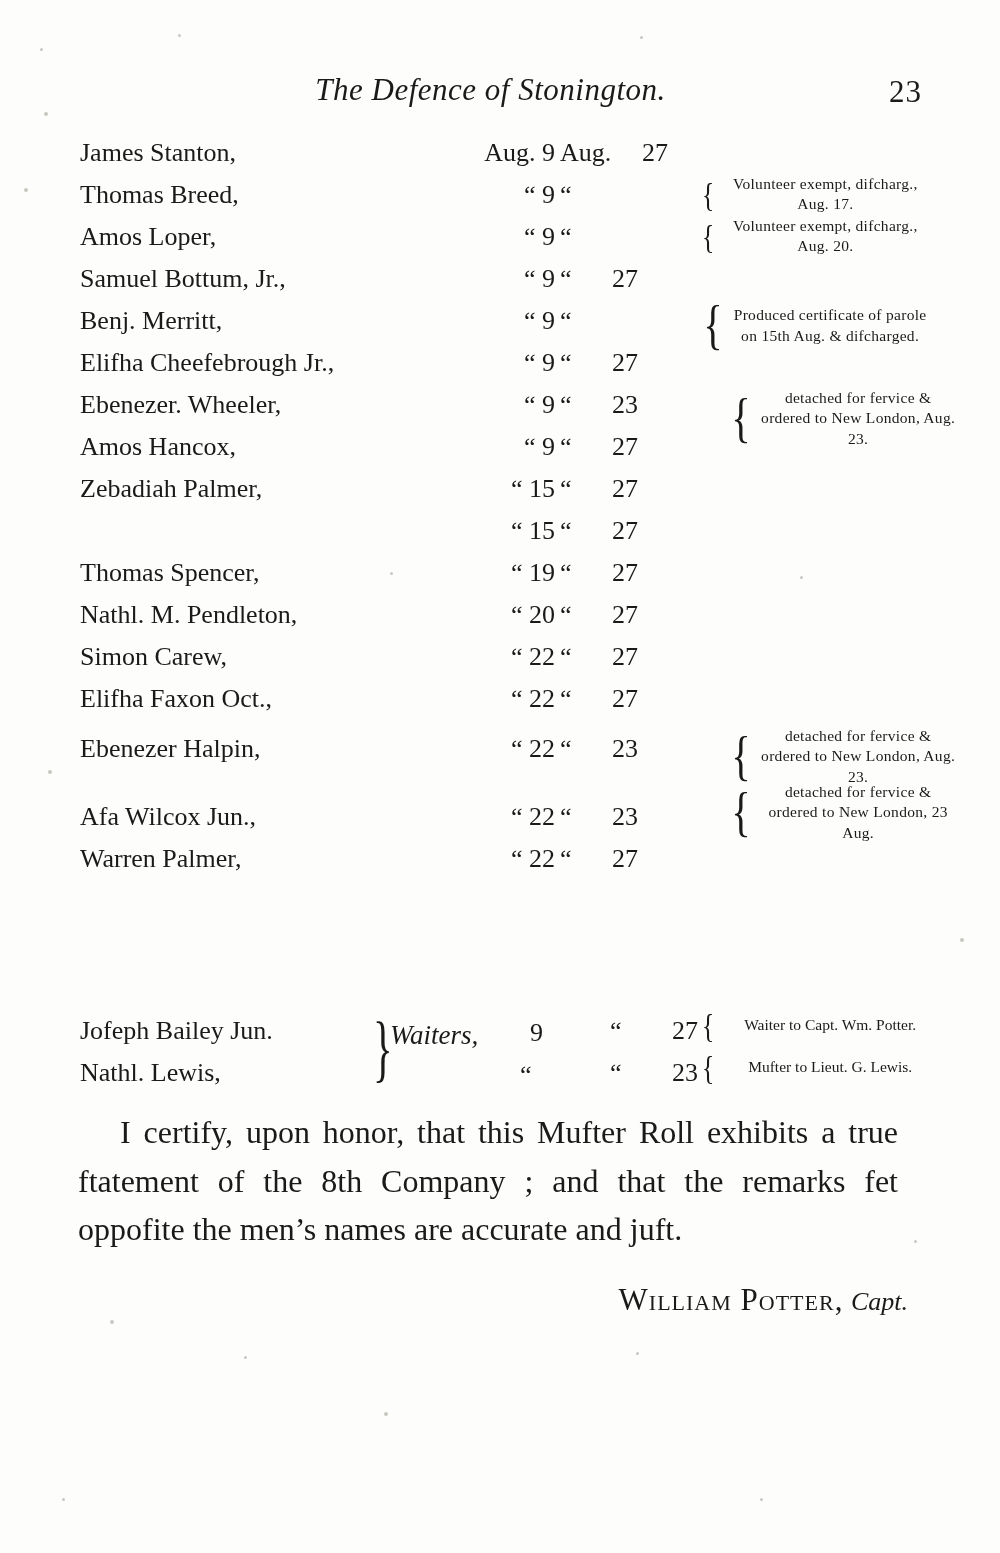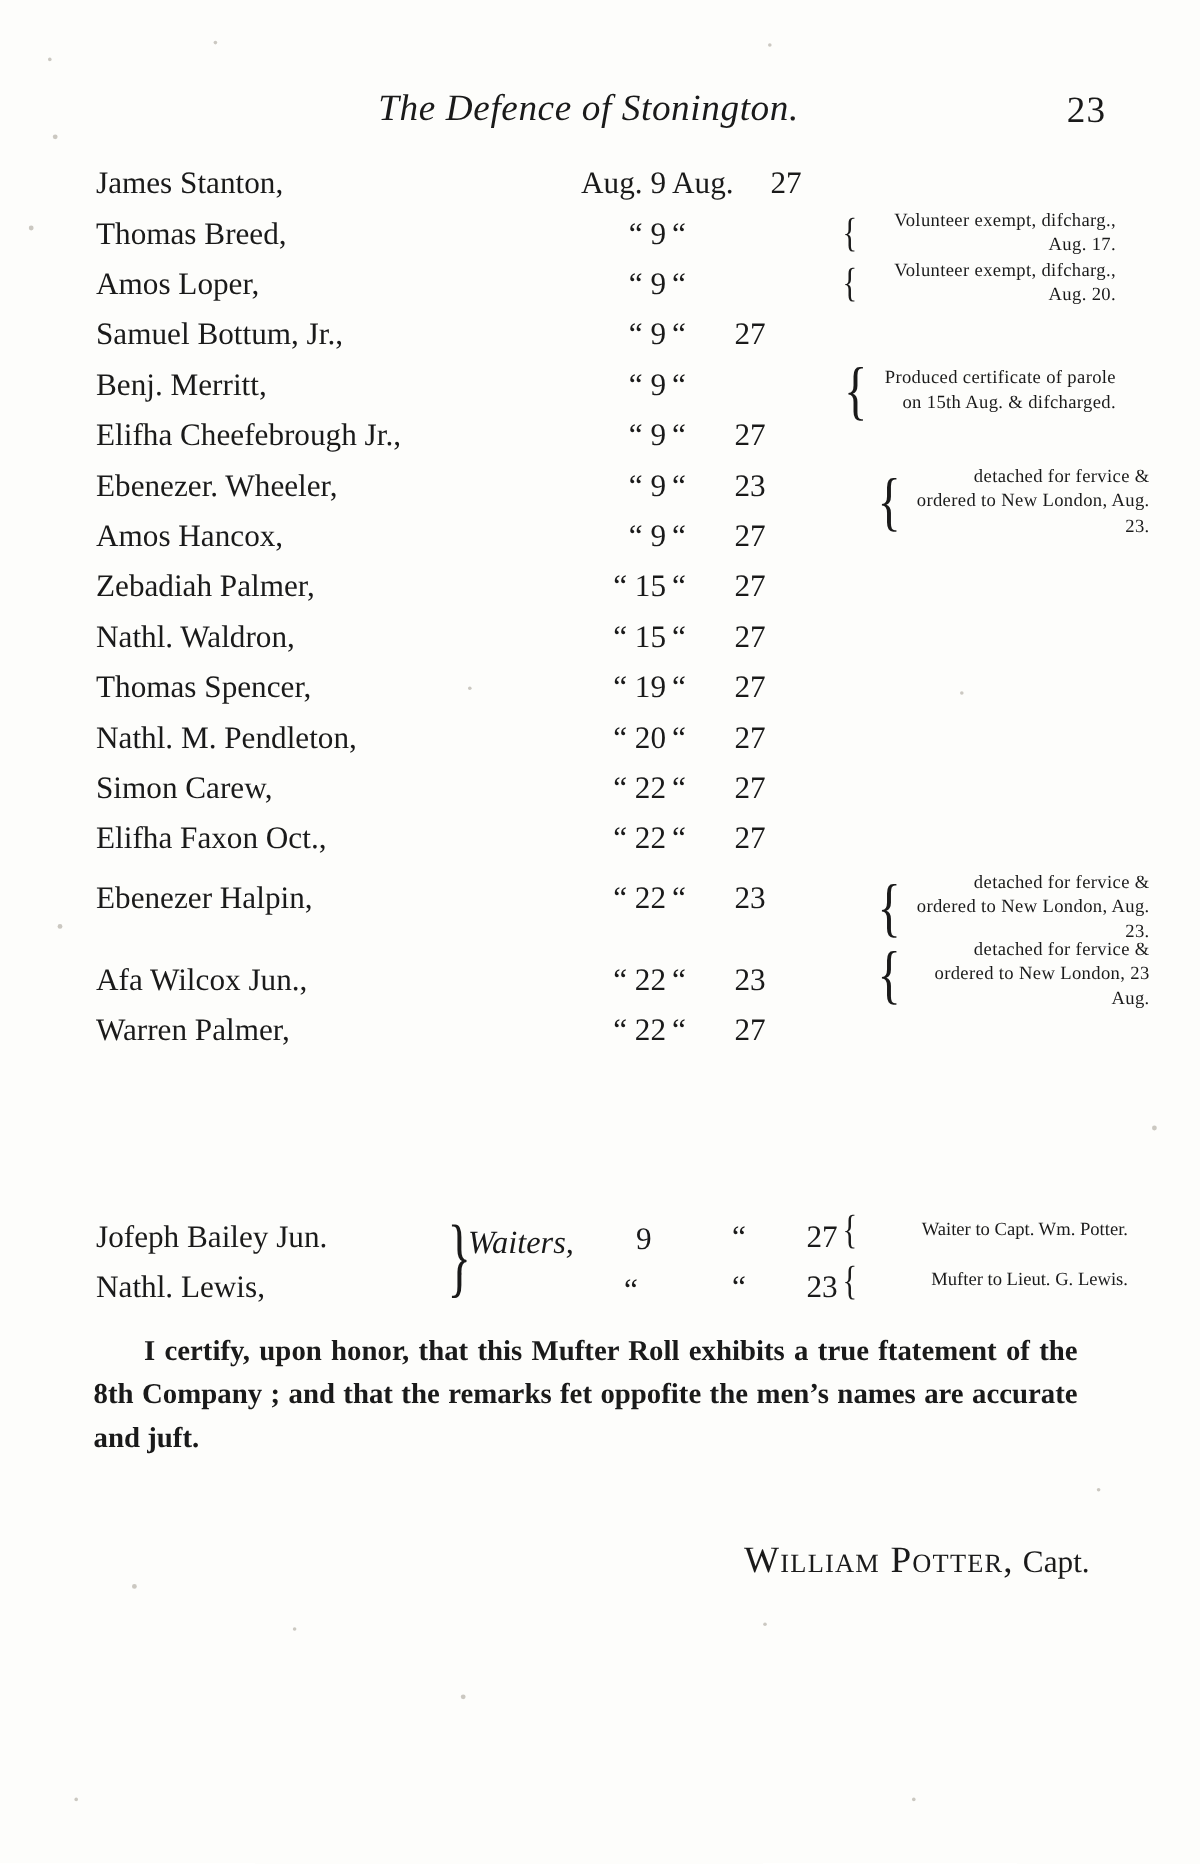--- a/index.html
+++ b/index.html
@@ -114,21 +114,21 @@
   }
   .brace {
     font-size: 34px;
     line-height: 0.8;
     margin-right: 4px;
     font-family: "Liberation Serif", serif;
     transform: scaleX(0.75);
     display: inline-block;
   }
   .brace.tall { font-size: 54px; }
-  .remark-text { text-align: right; flex: 1; }
+  .remark-text { text-align: center; flex: 1; }
 
   
   .waiters-block {
     position: absolute;
     top: 1016px;
     left: 80px;
     width: 840px;
     height: 100px;
   }
   .w-name {
@@ -181,38 +181,37 @@
   }
   .w-remark.r1 { top: -4px; }
   .w-remark.r2 { top: 38px; }
 
   
   .certify {
     position: absolute;
     top: 1108px;
     left: 78px;
     width: 820px;
-    font-size: 24px;
+    font-size: 32px;
     line-height: 1.52;
     text-align: justify;
-    font-weight: bold;
   }
   .certify p { margin: 0; text-indent: 42px; }
 
   .signature {
     position: absolute;
     top: 1282px;
     left: 78px;
     width: 830px;
     text-align: right;
     font-size: 26px;
     letter-spacing: 1px;
   }
   .sig-name { font-variant: small-caps; font-size: 31px; margin-left: 48px; }
-  .sig-rank { letter-spacing: 0; }
+  .sig-rank { font-style: italic; letter-spacing: 0; }
 
   
   .speck {
     position: absolute;
     background: #b9b5ad;
     border-radius: 50%;
     opacity: 0.75;
   }
 </style>
 </head>
@@ -327,21 +326,20 @@
 
     <div class="row">
       <span class="cell-name">Zebadiah Palmer,</span>
       <span class="cell-in">“ 15</span>
       <span class="cell-out">
         <span class="dq">“</span><span class="num">27</span>
       </span>
     </div>
 
     <div class="row">
-      <span class="cell-name">Nathl. Waldron,</span>
       <span class="cell-in">“ 15</span>
       <span class="cell-out">
         <span class="dq">“</span><span class="num">27</span>
       </span>
     </div>
 
     <div class="row">
       <span class="cell-name">Thomas Spencer,</span>
       <span class="cell-in">“ 19</span>
       <span class="cell-out">

